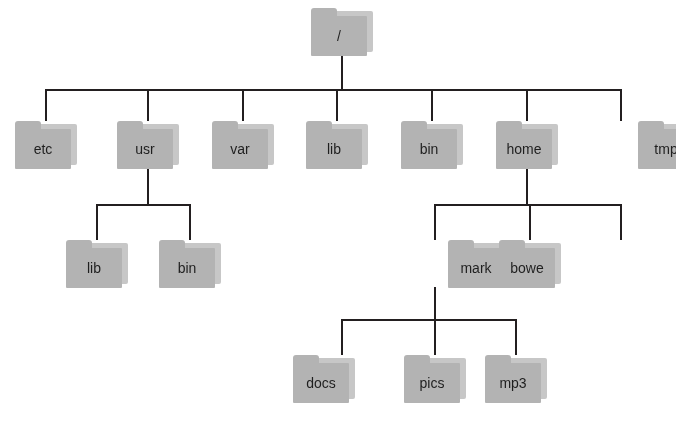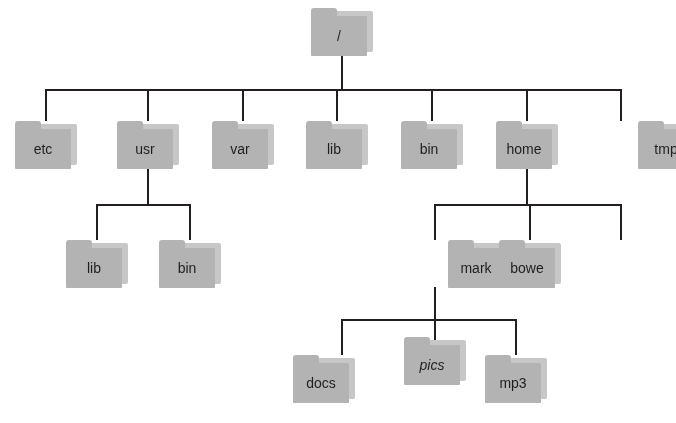--- a/index.html
+++ b/index.html
@@ -203,21 +203,21 @@
 
 
   <div class="folder" style="left:293px; top:355px;">
     <span class="back"></span>
     <span class="tab"></span>
     <span class="body">
       <span class="label">docs</span>
     </span>
   </div>
 
-  <div class="folder" style="left:404px; top:337px;font-style:italic;">
+  <div class="folder" style="left:404px; top:355px;">
     <span class="back"></span>
     <span class="tab"></span>
     <span class="body">
       <span class="label">pics</span>
     </span>
   </div>
 
   <div class="folder" style="left:485px; top:355px;">
     <span class="back"></span>
     <span class="tab"></span>

